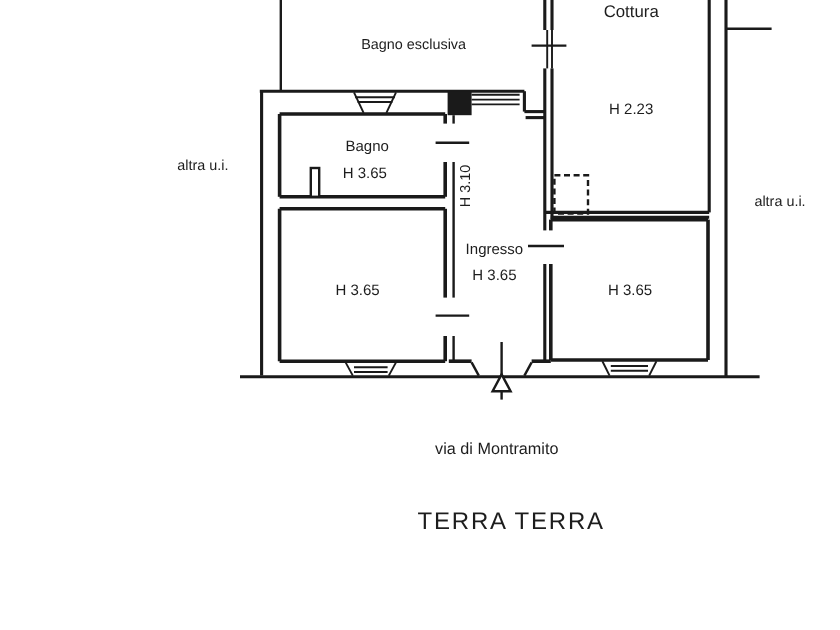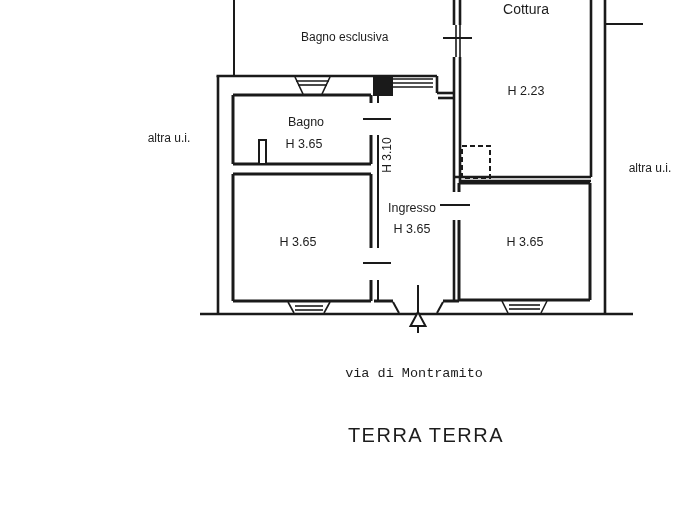--- a/index.html
+++ b/index.html
@@ -17,21 +17,21 @@
     white-space:nowrap;
     line-height:1.1;
   }
   .f12{font-size:12px;}
   .f125{font-size:12.5px;}
   .f14{font-size:14px;}
   .rot{
     transform:translate(-50%,-50%) rotate(-90deg);
     transform-origin:center center;
   }
-  .street{font-size:13.5px;font-family:Liberation Mono, monospace;}
+  .street{font-size:13.5px;}
   .title{
     font-size:20px;
     letter-spacing:1.5px;
   }
 </style>
 </head>
 <body>
 
 <svg id="plan" width="700" height="525" viewBox="0 0 700 525">
 

